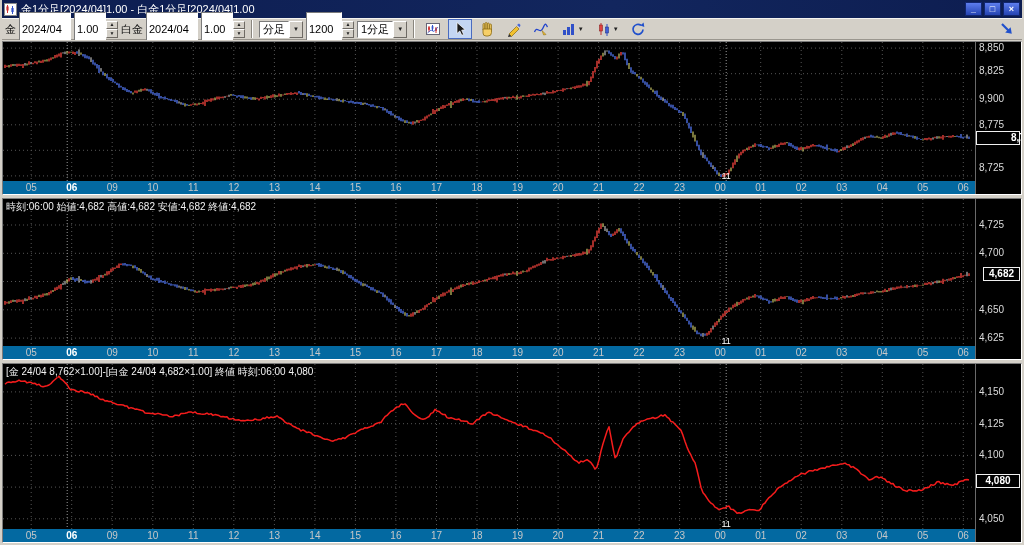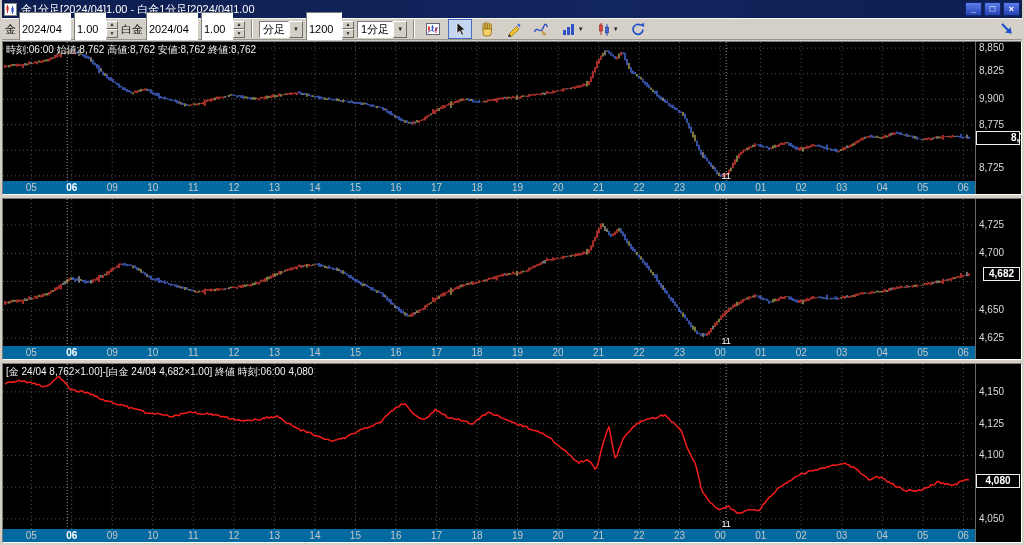--- a/index.html
+++ b/index.html
@@ -234,21 +234,20 @@
             <line x1="879.3" x2="879.3" y1="0" y2="139" stroke="#555555" stroke-dasharray="1 3"></line>
             <line x1="919.8" x2="919.8" y1="0" y2="139" stroke="#555555" stroke-dasharray="1 3"></line>
             <line x1="960.3" x2="960.3" y1="0" y2="139" stroke="#555555" stroke-dasharray="1 3"></line>
             <line x1="64.2" x2="64.2" y1="0" y2="139" stroke="#9a9a9a" stroke-dasharray="1 2"></line>
             <line x1="723.2" x2="723.2" y1="0" y2="139" stroke="#9a9a9a" stroke-dasharray="1 2"></line>
             <path d="M74 9.2L74 11.8M80 12.0L80 14.5M82 12.3L82 16.2M84 13.6L84 16.5M86 14.2L86 17.2M90 17.8L90 22.4M92 20.6L92 23.5M94 22.1L94 26.5M96 23.1L96 30.9M100 29.4L100 33.2M104 32.1L104 36.6M106 34.9L106 38.3M108 35.2L108 38.9M110 37.0L110 40.2M112 39.6L112 41.3M114 40.7L114 43.0M116 41.5L116 45.7M118 43.7L118 45.5M120 44.9L120 47.9M122 45.4L122 48.6M124 47.0L124 50.1M126 48.1L126 50.3M128 49.1L128 51.2M146 47.3L146 49.4M148 47.3L148 51.4M150 49.8L150 52.4M152 50.9L152 53.4M154 50.5L154 53.9M156 51.1L156 56.6M158 53.9L158 56.5M160 55.1L160 56.5M162 54.5L162 57.6M164 56.1L164 57.0M166 56.7L166 58.2M168 57.1L168 59.0M170 57.7L170 58.8M172 57.7L172 59.9M174 57.9L174 61.5M180 60.7L180 63.1M184 61.9L184 63.8M230 52.2L230 53.7M232 53.0L232 54.1M234 53.6L234 55.7M236 52.9L236 54.8M238 53.3L238 56.0M240 53.3L240 56.5M246 55.3L246 57.0M248 55.3L248 57.8M296 49.1L296 51.5M298 50.1L298 53.1M302 50.9L302 53.0M306 51.8L306 54.1M308 53.3L308 54.8M312 54.0L312 55.5M314 53.8L314 55.6M316 53.8L316 57.2M318 54.4L318 57.3M320 55.2L320 56.8M326 55.3L326 58.0M328 56.4L328 57.4M330 56.7L330 58.8M332 57.3L332 58.6M338 58.1L338 60.0M342 57.9L342 59.3M344 58.9L344 59.8M346 59.1L346 61.3M348 58.5L348 60.8M350 59.1L350 61.4M352 60.1L352 61.9M354 59.7L354 61.7M356 60.1L356 61.9M358 60.1L358 62.9M364 61.0L364 63.0M366 62.0L366 63.4M368 62.4L368 65.1M370 62.3L370 64.8M372 63.7L372 65.2M376 63.9L376 65.5M378 65.0L378 66.0M380 64.9L380 68.5M384 67.2L384 70.8M386 68.9L386 72.0M388 69.1L388 73.5M390 71.6L390 73.5M394 73.9L394 76.1M396 74.2L396 78.2M398 75.8L398 79.3M400 77.2L400 79.5M404 78.2L404 81.1M408 79.7L408 82.0M466 56.6L466 59.2M470 57.0L470 60.4M472 58.8L472 60.5M474 58.9L474 60.8M476 58.3L476 60.9M478 59.8L478 60.2M606 8.5L606 11.8M608 10.3L608 13.8M610 12.3L610 14.7M612 14.1L612 17.3M620 10.2L620 12.6M622 10.5L622 18.2M624 16.8L624 23.2M628 25.3L628 30.8M630 28.6L630 32.0M632 30.0L632 32.6M636 33.9L636 36.4M640 36.5L640 40.8M642 39.2L642 42.7M644 40.2L644 44.7M646 42.5L646 46.3M652 48.7L652 52.1M654 48.4L654 54.4M656 52.9L656 55.9M658 54.4L658 58.1M662 56.9L662 60.8M664 58.6L664 61.2M666 61.1L666 64.2M668 62.6L668 65.4M670 62.7L670 66.4M672 64.9L672 67.9M674 66.3L674 68.2M676 67.9L676 70.9M678 69.2L678 71.0M682 71.4L682 77.1M684 76.3L684 81.2M686 80.8L686 86.4M688 84.4L688 91.1M694 98.6L694 104.2M696 102.7L696 108.3M698 107.6L698 113.2M702 112.7L702 116.8M704 115.4L704 119.2M706 118.7L706 122.2M708 120.6L708 125.1M712 124.9L712 129.2M714 128.2L714 132.4M718 132.2L718 135.1M754 102.4L754 103.3M756 102.3L756 104.6M758 102.0L758 105.1M760 103.5L760 105.8M762 104.2L762 105.2M764 104.0L764 106.0M766 105.2L766 108.3M786 100.4L786 103.9M788 101.0L788 104.5M790 102.7L790 105.8M792 104.2L792 106.9M794 104.6L794 108.0M814 103.1L814 104.4M816 102.5L816 104.7M818 103.2L818 105.4M820 104.1L820 106.5M822 104.7L822 106.9M824 102.6L824 108.3M828 106.6L828 108.6M830 107.2L830 108.9M832 106.4L832 109.5M834 107.1L834 110.5M868 92.8L868 95.6M870 93.4L870 95.7M894 89.6L894 91.8M896 90.3L896 92.4M898 90.1L898 92.9M900 92.0L900 93.2M904 91.6L904 94.9M908 93.5L908 94.7M910 93.5L910 96.2M914 94.6L914 97.7M916 96.3L916 97.1M918 96.9L918 97.9M954 93.5L954 94.9M956 94.0L956 95.4M958 92.0L958 96.2M960 94.7L960 96.4M962 94.6L962 95.5M966 94.4L966 96.9" stroke="#4d6fe3" stroke-width="1.4" fill="none"></path>
             <path d="M2 22.7L2 26.1M4 23.6L4 25.1M8 22.2L8 24.7M14 21.8L14 24.7M16 21.7L16 24.0M18 22.3L18 23.9M20 22.0L20 26.1M26 19.3L26 22.7M30 20.8L30 22.3M32 19.2L32 21.3M34 19.4L34 22.3M38 18.7L38 21.1M40 17.7L40 20.8M46 16.6L46 19.5M48 15.5L48 18.2M52 13.1L52 16.2M54 12.6L54 15.6M56 11.5L56 14.5M58 10.5L58 15.6M66 9.5L66 11.4M70 9.4L70 11.9M72 10.1L72 12.9M132 48.6L132 50.7M134 48.5L134 51.3M140 47.1L140 48.8M142 46.3L142 48.5M188 62.2L188 63.8M190 61.6L190 62.7M194 61.5L194 63.4M198 60.9L198 61.9M200 59.7L200 62.6M202 57.6L202 64.0M204 57.8L204 59.9M206 57.3L206 59.3M208 56.3L208 59.7M210 56.2L210 58.4M214 54.5L214 57.4M216 54.6L216 57.2M218 54.8L218 56.2M220 54.5L220 56.3M224 53.7L224 54.5M254 55.7L254 57.3M256 56.5L256 58.5M258 54.8L258 57.0M260 54.9L260 56.3M262 54.2L262 57.4M268 53.3L268 55.9M270 52.3L270 55.5M276 51.5L276 54.4M280 52.5L280 53.5M284 51.0L284 53.0M286 51.1L286 52.6M288 50.3L288 52.9M290 51.0L290 52.6M292 50.2L292 52.1M294 50.5L294 53.0M410 79.3L410 82.8M416 78.2L416 80.9M418 77.8L418 79.0M420 76.8L420 78.5M422 74.6L422 78.6M424 73.6L424 76.4M426 72.6L426 74.4M430 67.1L430 72.0M432 68.0L432 71.9M434 66.5L434 69.5M438 64.5L438 66.9M440 63.1L440 66.8M442 63.3L442 66.1M444 62.5L444 63.9M446 60.9L446 63.4M450 60.3L450 63.0M452 59.0L452 61.1M454 58.2L454 60.8M456 57.5L456 60.8M460 56.3L460 59.1M462 57.3L462 58.3M480 59.2L480 60.3M484 58.2L484 60.6M486 57.2L486 59.3M488 57.5L488 58.9M490 56.9L490 59.0M492 56.5L492 59.3M494 56.1L494 60.6M496 55.8L496 57.7M498 55.4L498 57.4M500 55.0L500 57.4M504 54.8L504 57.3M508 55.1L508 56.4M510 53.7L510 56.0M512 54.8L512 56.5M516 54.7L516 56.4M518 53.8L518 56.4M524 53.4L524 55.1M526 51.9L526 55.0M528 52.5L528 54.0M530 51.7L530 53.5M532 51.9L532 53.7M534 51.6L534 53.1M536 51.9L536 53.2M538 50.9L538 53.2M544 48.9L544 51.8M546 50.0L546 51.5M548 50.0L548 51.6M550 48.2L550 51.6M552 49.0L552 50.8M554 48.0L554 49.7M556 48.3L556 49.0M558 47.7L558 49.0M560 46.2L560 49.7M562 46.4L562 48.2M566 46.0L566 46.8M570 44.8L570 46.2M572 44.2L572 46.9M574 43.5L574 46.1M576 43.2L576 45.7M578 43.2L578 45.6M580 41.6L580 44.6M582 41.7L582 43.8M586 38.9L586 43.2M588 34.5L588 40.0M590 29.1L590 36.3M592 25.1L592 30.4M594 18.8L594 26.4M596 16.8L596 21.7M598 13.6L598 18.1M614 14.4L614 17.4M618 10.1L618 13.6M720 132.6L720 134.9M722 131.0L722 134.8M724 131.1L724 133.0M726 127.6L726 132.5M730 120.6L730 126.2M732 117.3L732 122.7M736 111.6L736 116.6M738 109.7L738 113.3M740 107.7L740 111.3M742 107.2L742 109.3M746 104.4L746 108.0M748 104.3L748 106.0M752 101.2L752 105.1M768 105.6L768 106.9M774 103.1L774 105.3M776 101.7L776 105.0M778 100.5L778 103.0M780 100.8L780 103.1M782 100.2L782 102.8M796 105.4L796 108.2M798 105.0L798 108.0M802 104.9L802 107.2M804 103.7L804 106.7M806 104.1L806 106.6M808 102.8L808 105.2M810 102.0L810 104.6M812 103.1L812 104.4M836 108.8L836 110.2M840 105.2L840 108.2M842 104.7L842 108.0M846 103.4L846 105.9M848 102.3L848 104.9M852 99.7L852 103.1M854 98.6L854 101.6M856 97.8L856 100.4M858 96.1L858 98.8M860 95.3L860 98.2M864 94.3L864 95.7M866 93.8L866 95.7M880 94.3L880 96.8M882 92.7L882 95.9M886 91.5L886 94.8M890 90.3L890 93.1M892 90.4L892 92.7M922 96.0L922 98.1M924 96.1L924 98.3M926 95.5L926 97.6M928 96.0L928 98.5M932 94.8L932 96.3M938 94.6L938 96.4M940 92.9L940 97.8M942 94.2L942 95.3M946 93.8L946 95.5M948 93.8L948 95.8M950 93.1L950 95.2" stroke="#e8413a" stroke-width="1.4" fill="none"></path>
             <path d="M6 23.1L6 25.4M10 21.9L10 24.0M24 21.4L24 23.5M36 18.6L36 20.4M42 17.8L42 19.4M44 17.3L44 19.6M50 15.3L50 16.8M64 9.2L64 11.8M68 9.8L68 10.8M78 10.5L78 12.8M102 31.1L102 34.0M130 50.6L130 52.4M136 47.7L136 49.7M138 46.8L138 49.7M182 61.3L182 64.5M186 62.8L186 64.0M192 61.3L192 63.2M196 60.8L196 62.7M212 55.6L212 58.3M228 52.0L228 53.7M242 54.2L242 56.5M244 54.6L244 56.4M250 55.1L250 57.8M252 55.2L252 57.7M264 53.4L264 56.8M266 53.9L266 55.9M272 52.8L272 55.4M274 53.3L274 54.9M278 52.0L278 54.8M282 51.5L282 53.0M304 51.2L304 54.8M310 53.3L310 54.9M322 55.6L322 57.9M324 56.4L324 57.9M336 57.1L336 59.2M340 57.5L340 60.4M360 60.7L360 63.0M374 64.1L374 66.2M402 78.2L402 81.0M406 79.7L406 81.6M414 78.1L414 80.4M428 71.6L428 73.2M436 65.9L436 68.9M448 59.0L448 65.9M458 56.7L458 59.3M464 56.2L464 58.0M468 57.1L468 59.0M482 58.7L482 60.5M506 54.7L506 56.5M514 53.2L514 57.8M520 53.3L520 55.1M522 53.7L522 54.5M568 45.4L568 47.3M584 38.8L584 44.5M600 10.8L600 14.6M616 11.5L616 16.4M626 21.0L626 27.0M634 32.1L634 34.5M638 34.8L638 37.6M648 45.5L648 48.1M650 47.5L650 50.3M680 70.0L680 73.9M690 89.4L690 95.5M692 92.8L692 99.6M716 130.6L716 134.0M728 125.5L728 129.3M734 113.6L734 120.0M744 105.8L744 108.1M750 102.8L750 105.2M770 103.5L770 106.8M772 102.7L772 105.8M784 100.1L784 101.3M800 105.3L800 109.6M826 106.3L826 107.3M838 107.0L838 108.9M850 101.2L850 103.9M874 93.8L874 95.7M876 94.8L876 96.3M878 95.3L878 96.7M884 93.5L884 95.6M912 94.0L912 96.8M920 97.3L920 98.6M936 94.3L936 96.5M952 93.9L952 95.0" stroke="#c8c565" stroke-width="1.2" fill="none"></path>
             <path d="M12 22.2L12 23.8M22 21.0L22 23.6M28 20.2L28 22.2M60 10.3L60 11.5M62 9.6L62 12.1M76 7.4L76 14.0M88 15.3L88 20.1M98 26.1L98 29.7M144 46.8L144 48.8M176 59.3L176 61.5M178 60.2L178 62.6M222 54.1L222 55.8M226 52.7L226 54.9M300 51.1L300 53.0M334 56.2L334 59.1M362 60.6L362 62.2M382 66.3L382 68.4M392 73.1L392 75.7M412 79.5L412 81.6M502 54.9L502 56.5M540 50.5L540 52.5M542 50.6L542 53.1M564 46.2L564 47.2M602 8.4L602 13.3M604 8.4L604 9.6M660 55.5L660 59.1M700 110.2L700 115.9M710 123.3L710 127.0M844 103.3L844 106.2M862 94.7L862 96.9M872 94.5L872 95.8M888 90.8L888 93.7M902 92.4L902 93.7M906 93.2L906 94.6M930 95.4L930 97.6M934 94.2L934 96.8M944 94.0L944 95.0M964 92.5L964 96.6" stroke="#e0e0e0" stroke-width="1" fill="none"></path>
           </svg>
-        <div class="info">時刻:06:00 始値:8,762 高値:8,762 安値:8,762 終値:8,762</div>
       <div class="date-marker" style="left: 723.2px;">11</div>
         </div>
       <div class="yaxis">
         <div class="price-box" style="top: 89.0735px; padding-left: 34px;">8,762</div>
       <div class="ytick" style="top: 0.132353px;">8,850</div>
           <div class="ytick" style="top: 23px;">8,825</div>
           <div class="ytick" style="top: 51.2353px;">9,900</div>
           <div class="ytick" style="top: 76.7868px;">8,775</div>
           <div class="ytick" style="top: 120px;">8,725</div>
         </div>
@@ -312,20 +311,21 @@
             <line x1="879.3" x2="879.3" y1="0" y2="147" stroke="#555555" stroke-dasharray="1 3"></line>
             <line x1="919.8" x2="919.8" y1="0" y2="147" stroke="#555555" stroke-dasharray="1 3"></line>
             <line x1="960.3" x2="960.3" y1="0" y2="147" stroke="#555555" stroke-dasharray="1 3"></line>
             <line x1="64.2" x2="64.2" y1="0" y2="147" stroke="#9a9a9a" stroke-dasharray="1 2"></line>
             <line x1="723.2" x2="723.2" y1="0" y2="147" stroke="#9a9a9a" stroke-dasharray="1 2"></line>
             <path d="M70 78.1L70 81.1M72 79.5L72 82.8M74 79.1L74 81.8M80 81.0L80 83.1M82 80.8L82 84.4M84 81.7L84 84.3M86 81.7L86 83.8M120 64.2L120 66.6M122 64.0L122 66.5M124 64.9L124 67.3M126 65.3L126 66.8M128 65.5L128 67.0M132 66.2L132 69.2M134 68.0L134 71.6M140 72.2L140 74.6M142 73.2L142 76.2M146 76.4L146 78.7M148 76.5L148 80.8M150 79.2L150 81.3M152 79.7L152 81.8M154 78.8L154 81.8M156 78.7L156 84.0M158 81.1L158 83.5M160 82.0L160 83.7M162 81.5L162 84.9M164 83.3L164 84.4M166 84.0L166 85.7M168 84.6L168 86.7M170 85.2L170 86.5M172 85.3L172 87.4M174 85.4L174 88.8M180 87.5L180 89.8M184 88.3L184 90.8M188 90.3L188 92.3M190 90.6L190 92.0M314 64.6L314 66.1M316 64.1L316 67.8M318 64.8L318 67.9M320 65.7L320 67.6M326 66.5L326 69.7M328 67.9L328 69.3M330 68.6L330 71.0M332 69.5L332 71.1M338 71.0L338 73.9M342 72.6L342 75.1M344 74.6L344 76.6M346 75.8L346 79.1M348 76.1L348 79.5M350 77.7L350 81.2M352 79.8L352 82.7M354 80.3L354 83.4M356 81.7L356 84.6M358 82.7L358 86.6M364 85.6L364 88.1M366 87.1L366 89.0M368 88.0L368 91.3M370 88.3L370 91.5M372 90.3L372 92.4M376 91.5L376 93.7M378 93.1L378 94.8M380 93.5L380 97.9M384 97.2L384 101.5M386 99.5L386 103.3M388 100.3L388 105.4M390 103.5L390 106.1M394 107.1L394 109.9M396 107.9L396 112.6M398 110.1L398 114.0M400 111.8L400 114.7M404 113.9L404 117.5M606 32.0L606 36.2M608 34.7L608 38.0M618 29.3L618 34.2M620 32.5L620 37.1M622 35.0L622 41.2M624 39.7L624 44.6M628 44.8L628 50.2M630 47.8L630 52.2M632 50.1L632 53.5M636 55.5L636 58.9M640 59.6L640 64.3M642 62.6L642 66.4M644 63.7L644 68.9M646 66.7L646 71.2M652 74.9L652 79.0M654 75.2L654 82.6M656 81.1L656 85.4M658 83.9L658 88.8M662 88.7L662 93.9M664 91.5L664 95.4M666 95.2L666 99.6M668 97.9L668 102.0M670 99.1L670 104.1M672 102.6L672 107.1M674 105.4L674 108.8M676 108.4L676 113.0M678 111.2L678 114.4M682 115.3L682 119.6M684 118.7L684 122.0M686 121.6L686 125.6M688 123.5L688 128.4M694 131.6L694 135.2M696 133.6L696 135.2M698 134.4L698 137.2M702 134.5L702 136.7M754 96.2L754 97.6M756 96.5L756 99.3M758 96.5L758 100.1M760 98.4L760 101.2M762 99.6L762 100.9M764 99.7L764 102.1M766 101.3L766 104.8M768 102.2L768 103.4M786 97.2L786 100.6M788 97.5L788 100.9M790 99.0L790 102.0M792 100.3L792 102.8M794 100.4L794 103.7M816 97.3L816 99.1M818 97.5L818 99.4M820 98.0L820 100.1M822 98.2L822 100.0M824 95.4L824 101.0M828 98.8L828 100.4M830 98.9L830 100.2M832 97.6L832 100.3M834 97.8L834 101.0" stroke="#4d6fe3" stroke-width="1.4" fill="none"></path>
             <path d="M2 102.0L2 105.7M4 102.8L4 104.6M8 101.2L8 103.9M14 100.5L14 103.7M16 100.3L16 102.9M18 100.8L18 102.7M20 100.4L20 104.9M26 97.3L26 101.0M30 98.7L30 100.4M32 96.8L32 99.2M34 96.8L34 100.1M38 95.8L38 98.5M40 94.6L40 98.1M46 92.9L46 96.2M48 91.6L48 94.6M52 88.4L52 92.1M54 87.7L54 91.1M56 86.3L56 89.7M58 85.0L58 90.6M66 79.2L66 82.5M90 80.2L90 83.8M92 79.8L92 81.7M94 78.2L94 81.6M96 76.0L96 83.0M100 76.1L100 78.9M104 72.3L104 76.4M106 72.0L106 75.5M108 69.4L108 73.3M110 68.5L110 71.8M112 68.4L112 70.0M114 66.6L114 69.0M116 64.6L116 69.0M118 64.4L118 65.9M194 92.2L194 94.0M198 91.9L198 92.8M200 91.1L200 93.7M202 89.4L202 95.7M204 90.1L204 91.8M206 90.1L206 91.8M208 89.6L208 92.7M210 90.0L210 91.8M214 88.9L214 91.8M216 89.2L216 91.7M218 89.5L218 90.8M220 89.5L220 91.2M224 89.1L224 89.7M230 87.4L230 88.9M232 87.8L232 88.8M234 87.8L234 89.9M236 86.3L236 88.3M238 86.1L238 88.9M240 85.4L240 88.8M246 85.5L246 87.2M248 84.7L248 87.4M254 82.8L254 85.2M256 83.2L256 85.8M258 80.8L258 83.6M260 80.4L260 82.4M262 79.1L262 82.9M268 76.3L268 79.7M270 74.6L270 78.6M276 72.0L276 75.4M280 72.2L280 73.7M284 69.8L284 72.3M286 69.6L286 71.6M288 68.3L288 71.4M290 68.6L290 70.7M292 67.4L292 69.8M294 67.3L294 70.4M296 65.5L296 68.0M298 66.0L298 69.0M302 65.5L302 67.4M306 65.0L306 67.2M308 65.9L308 67.2M312 65.2L312 66.6M408 114.4L408 117.8M410 113.3L410 117.4M416 110.9L416 114.1M418 110.0L418 111.7M420 108.7L420 110.8M422 106.3L422 110.7M424 105.3L424 108.2M426 104.1L426 106.0M430 98.1L430 103.3M432 99.1L432 103.3M434 97.4L434 100.6M438 95.1L438 97.8M440 93.5L440 97.6M442 93.6L442 96.7M444 92.6L444 94.2M446 90.8L446 93.5M450 89.9L450 92.9M452 88.4L452 90.7M454 87.4L454 90.3M456 86.5L456 90.1M460 85.0L460 88.1M462 85.4L462 87.1M466 83.5L466 86.3M470 82.3L470 85.9M472 83.4L472 85.2M474 82.7L474 84.7M476 81.2L476 84.0M478 82.0L478 82.7M480 81.1L480 82.4M484 79.9L484 82.6M486 78.5L486 81.0M488 78.7L488 80.3M490 77.8L490 80.2M492 77.1L492 80.3M494 76.5L494 81.5M496 75.9L496 78.1M498 75.3L498 77.6M500 74.6L500 77.4M504 74.2L504 76.9M508 74.2L508 75.7M510 72.6L510 75.2M512 73.6L512 75.5M516 73.3L516 75.2M518 72.3L518 75.1M524 70.7L524 73.3M526 68.5L526 72.5M528 68.3L528 70.6M530 66.7L530 69.3M532 66.2L532 68.8M534 65.2L534 67.5M536 64.6L536 66.8M538 62.9L538 66.1M544 58.7L544 62.3M546 60.1L546 61.5M548 60.1L548 61.8M550 58.3L550 61.8M552 59.3L552 61.1M554 58.3L554 60.0M556 58.8L556 59.4M558 58.2L558 59.4M560 56.7L560 60.3M562 57.0L562 58.8M566 56.6L566 57.5M570 55.6L570 56.9M572 55.0L572 57.7M574 54.3L574 57.0M576 54.1L576 56.7M578 54.2L578 56.6M580 52.6L580 55.7M582 52.8L582 55.0M586 50.2L586 54.5M588 46.3L588 51.4M590 41.2L590 48.2M592 37.5L592 42.5M594 31.6L594 39.0M596 28.7L596 34.6M598 24.5L598 30.1M610 34.4L610 37.1M612 32.5L612 36.1M614 30.2L614 34.2M704 133.8L704 136.7M706 132.1L706 135.8M708 128.9L708 133.6M712 123.4L712 127.9M714 122.1L714 126.3M718 116.7L718 120.8M720 114.6L720 118.3M722 111.8L722 117.0M724 111.5L724 113.9M726 108.6L726 113.0M730 105.7L730 109.3M732 104.4L732 107.9M736 102.9L736 106.0M738 101.6L738 104.7M740 99.9L740 103.4M742 99.7L742 101.5M746 97.3L746 100.8M748 97.6L748 99.1M752 95.0L752 98.8M774 99.9L774 102.2M776 98.5L776 101.9M778 97.3L778 99.9M780 97.8L780 100.1M782 97.2L782 99.9M796 100.9L796 103.9M798 100.4L798 103.6M802 100.3L802 102.7M804 99.0L804 102.2M806 99.4L806 102.1M808 98.0L808 100.6M810 97.1L810 99.9M812 98.2L812 99.6M814 98.2L814 99.3M836 99.2L836 100.6M840 96.8L840 99.3M842 96.9L842 99.8M846 97.0L846 98.8M848 96.4L848 98.5M852 95.0L852 97.9M854 94.5L854 97.0M856 94.3L856 96.3M858 93.3L858 95.3M860 93.3L860 95.4M864 93.8L864 94.4M866 93.4L866 95.3M868 92.2L868 95.0M870 92.2L870 94.5M880 91.3L880 93.6M882 89.8L882 92.9M886 89.1L886 92.3M890 88.3L890 91.0M892 88.6L892 90.8M894 87.4L894 89.9M896 87.4L896 89.6M898 86.4L898 89.2M900 87.8L900 88.8M904 86.1L904 89.3M908 86.7L908 87.7M910 85.9L910 88.4M914 85.4L914 88.2M916 86.3L916 86.7M918 86.0L918 86.6M922 83.7L922 85.9M924 83.7L924 86.1M926 83.0L926 85.3M928 83.5L928 86.3M932 82.2L932 83.9M938 81.8L938 83.8M940 79.7L940 85.1M942 80.8L942 82.3M946 79.6L946 81.7M948 79.1L948 81.7M950 77.9L950 80.6M954 77.3L954 79.1M956 77.0L956 78.8M958 74.1L958 78.9M960 76.4L960 78.3M962 75.7L962 76.7M966 74.3L966 77.1" stroke="#e8413a" stroke-width="1.4" fill="none"></path>
             <path d="M6 102.3L6 104.8M10 100.8L10 103.1M24 99.7L24 101.9M36 95.8L36 98.0M42 94.6L42 96.4M44 93.9L44 96.5M50 91.1L50 92.9M64 80.2L64 84.1M68 78.3L68 80.7M78 79.9L78 81.9M102 74.7L102 76.6M130 66.6L130 69.3M136 69.0L136 71.8M138 70.0L138 73.7M182 87.9L182 91.1M186 90.1L186 91.6M192 91.2L192 93.4M196 91.6L196 93.6M212 89.8L212 92.2M228 87.5L228 89.3M242 85.6L242 88.0M244 85.3L244 87.3M250 83.8L250 86.6M252 83.3L252 85.9M264 77.6L264 81.7M266 77.6L266 80.3M272 74.3L272 77.8M274 74.3L274 76.5M278 72.0L278 75.4M282 70.7L282 72.7M304 65.1L304 68.6M310 65.2L310 66.7M322 66.4L322 69.1M324 67.5L324 69.4M336 69.7L336 72.2M340 71.2L340 75.3M360 84.2L360 87.2M374 91.2L374 94.0M402 113.3L402 116.8M406 115.9L406 117.6M414 111.2L414 114.0M428 103.0L428 104.7M436 96.6L436 99.9M448 88.6L448 96.0M458 85.6L458 88.4M464 83.9L464 85.9M468 83.2L468 85.3M482 80.6L482 82.5M506 73.9L506 75.9M514 71.9L514 76.8M520 71.6L520 73.6M522 71.9L522 72.8M568 56.1L568 58.1M584 49.8L584 55.8M600 24.2L600 28.1M616 28.9L616 32.4M626 42.3L626 46.7M634 53.0L634 56.2M638 57.2L638 60.8M648 70.4L648 73.7M650 73.1L650 76.6M680 113.4L680 117.9M690 126.6L690 130.7M692 127.8L692 132.7M716 119.8L716 123.2M728 108.6L728 110.4M734 102.8L734 107.2M744 98.5L744 100.6M750 96.4L750 98.6M770 100.1L770 103.5M772 99.4L772 102.6M784 97.2L784 98.1M800 100.7L800 105.3M826 98.9L826 99.4M838 98.0L838 99.4M850 95.9L850 98.1M874 91.5L874 93.3M876 92.0L876 93.4M878 92.0L878 93.6M884 90.9L884 92.9M912 85.6L912 88.1M920 85.5L920 86.7M936 81.6L936 84.0M952 78.3L952 79.9" stroke="#c8c565" stroke-width="1.2" fill="none"></path>
             <path d="M12 101.0L12 102.8M22 99.3L22 102.2M28 98.1L28 100.4M60 83.7L60 86.0M62 81.8L62 85.6M76 77.1L76 83.6M88 80.8L88 84.7M98 75.9L98 78.5M144 75.0L144 78.0M176 86.6L176 88.6M178 87.3L178 89.5M222 89.3L222 90.9M226 88.2L226 90.3M300 66.4L300 68.2M334 68.6L334 71.9M362 84.6L362 86.8M382 95.6L382 98.4M392 105.7L392 109.0M412 113.0L412 115.7M502 74.4L502 76.3M540 61.7L540 64.6M542 61.1L542 64.5M564 56.8L564 57.9M602 27.0L602 32.0M604 29.6L604 33.1M660 86.1L660 91.0M700 134.0L700 137.9M710 126.5L710 130.5M844 96.2L844 98.5M862 93.4L862 94.9M872 92.8L872 94.1M888 88.6L888 91.4M902 87.5L902 88.7M906 87.0L906 88.3M930 82.9L930 85.2M934 81.5L934 84.3M944 80.2L944 81.7M964 72.8L964 77.3" stroke="#e0e0e0" stroke-width="1" fill="none"></path>
           </svg>
+        <div class="info">時刻:06:00 始値:4,682 高値:4,682 安値:4,682 終値:4,682</div>
       <div class="date-marker" style="left: 723.2px;">11</div>
         </div>
       <div class="yaxis">
         <div class="price-box" style="top: 67.6308px; margin-left: 7px;">4,682</div>
       <div class="ytick" style="top: 20.0077px;">4,725</div>
           <div class="ytick" style="top: 48.2769px;">4,700</div>
           <div class="ytick" style="top: 104.815px;">4,650</div>
           <div class="ytick" style="top: 133.085px;">4,625</div>
         </div>
       <div class="xaxis">

